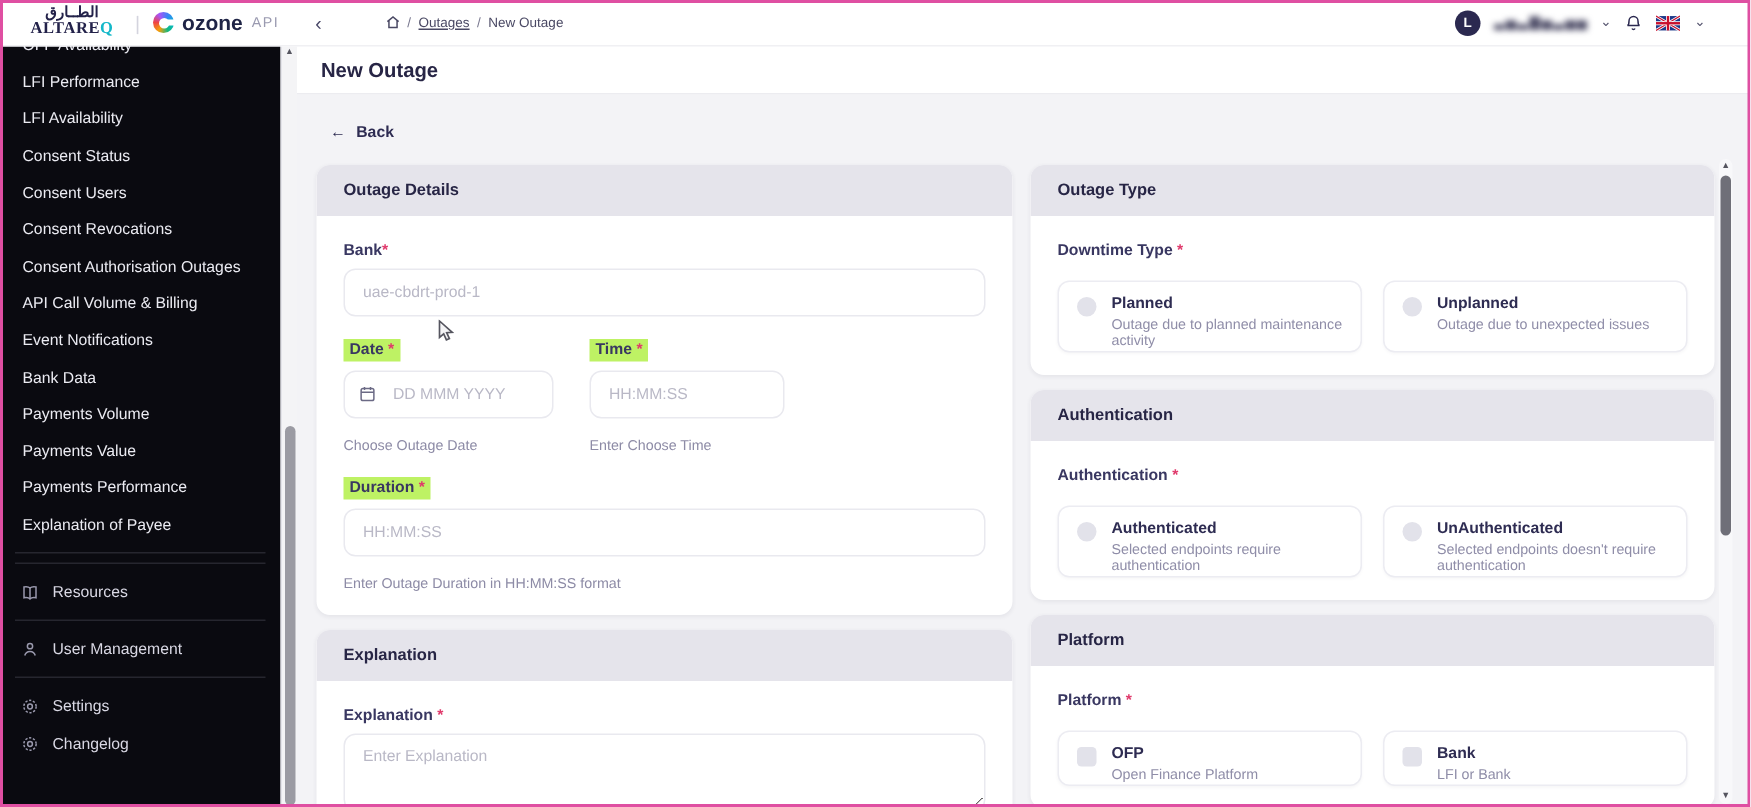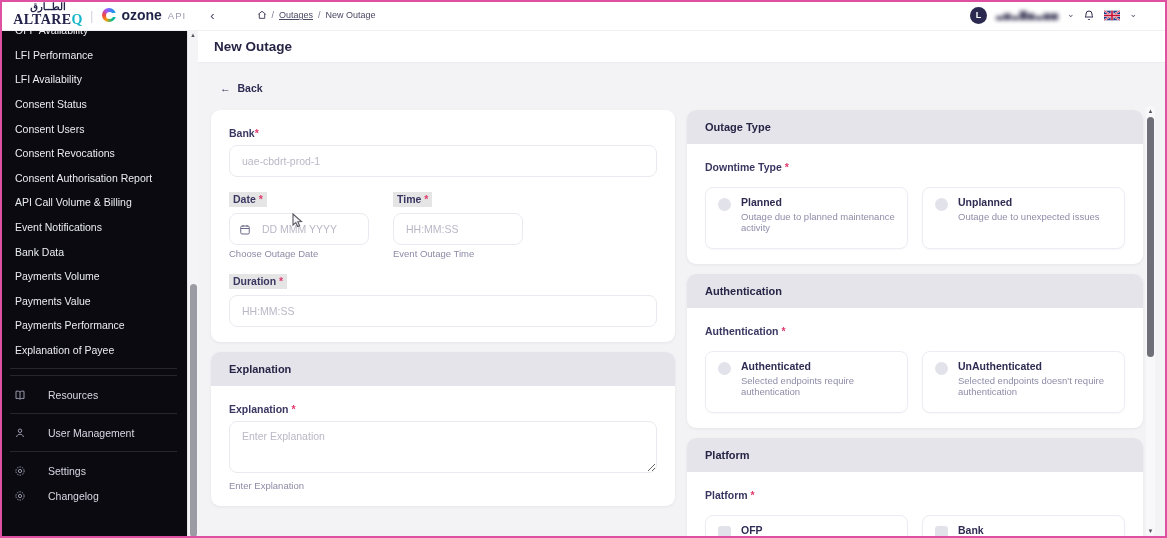--- a/index.html
+++ b/index.html
@@ -4,21 +4,21 @@
 <style>
   html,body{margin:0;padding:0;}
   body{font-family:"Liberation Sans",sans-serif;-webkit-font-smoothing:antialiased;}
   .screen{position:relative;width:1167px;height:538px;background:#f3f3f6;overflow:hidden;}
   .screen-frame{position:absolute;inset:0;border:2px solid #df4fa2;pointer-events:none;z-index:1000;}
 
   
   .topbar{position:absolute;top:0;left:0;right:0;height:30px;background:#ffffff;display:flex;align-items:center;z-index:20;border-bottom:1px solid #f0f0f3;}
   .brand{display:flex;flex-direction:column;align-items:center;line-height:1.05;margin-left:12px;width:72px;font-family:Liberation Serif, serif;}
   .brand-arabic{font-size:10px;font-weight:700;color:#23224a;}
-  .brand-latin{font-size:14px;font-weight:800;letter-spacing:.4px;color:#23224a;}
+  .brand-latin{font-size:11px;font-weight:800;letter-spacing:.4px;color:#23224a;}
   .brand-latin .q{color:#14b8c9;}
   .pipe{color:#d4d4de;font-size:13px;margin:0 9px 0 6px;}
   .ozone{display:flex;align-items:center;gap:5px;}
   .ozone-icon{width:14px;height:14px;border-radius:50%;background:conic-gradient(from 210deg,#f59e0b,#ef4444,#a855f7,#3b82f6,#06b6d4,#10b981,#f59e0b);position:relative;}
   .ozone-icon::before{content:"";position:absolute;inset:3.5px;background:#fff;border-radius:50%;}
   .ozone-icon::after{content:"";position:absolute;right:-1px;top:5px;width:5px;height:4px;background:#fff;}
   .ozone-name{font-size:14px;font-weight:800;color:#1f2446;}
   .ozone-suffix{font-size:9.5px;font-weight:400;color:#9a9ab0;letter-spacing:1px;margin-left:1px;}
   .collapse-btn{margin-left:24px;color:#4b4a6a;font-size:13px;line-height:1;cursor:pointer;}
   .breadcrumb{margin-left:42px;display:flex;align-items:center;gap:5px;font-size:9px;color:#4a4964;}
@@ -29,54 +29,54 @@
   .user-name{font-size:9px;color:#4a4964;letter-spacing:1px;filter:blur(2px);max-width:62px;overflow:hidden;white-space:nowrap;}
   .chev{font-size:9px;color:#55546e;line-height:.6;}
   .icon-btn{display:flex;align-items:center;cursor:pointer;}
 
   
   .sidebar{position:absolute;top:30px;left:0;bottom:0;width:198px;background:#0a0a10;display:flex;z-index:10;}
   .sidebar-nav{flex:1;overflow:hidden;position:relative;}
   .nav-scroll{margin-top:-12px;}
   .nav-item{height:24.6px;display:flex;align-items:center;padding-left:15px;color:#ebebf2;font-size:10.5px;cursor:pointer;white-space:nowrap;}
   .nav-divider{border-top:1px solid #26262f;margin:6px 10px;}
-  .nav-bottom-item{height:25px;display:flex;align-items:center;gap:22px;padding-left:14px;color:#d9d8e4;font-size:10.5px;cursor:pointer;}
+  .nav-bottom-item{height:25px;display:flex;align-items:center;gap:9px;padding-left:14px;color:#d9d8e4;font-size:10.5px;cursor:pointer;}
   .nav-bottom-item svg{flex:none;}
   .nav-active{margin:4px 8px;height:26px;border-radius:13px;background:#5a10e8;display:flex;align-items:center;gap:9px;padding-left:10px;color:#fff;font-size:10.5px;font-weight:700;cursor:pointer;}
   .sb-scrollbar{width:10px;background:#f4f4f6;border-left:1px solid #e4e4ea;position:relative;}
   .sb-arrow{position:absolute;left:0;width:100%;text-align:center;font-size:6px;color:#55555f;}
   .sb-thumb{position:absolute;left:1.5px;width:7px;top:50%;bottom:1px;background:#9b9ba3;border-radius:4px;cursor:grab;}
 
   
   .main{position:absolute;left:198px;top:30px;right:0;bottom:0;background:#f3f3f6;}
   .title-band{height:32px;background:#fff;display:flex;align-items:center;padding-left:16px;border-bottom:1px solid #ececf0;}
   .page-title{font-size:13.5px;font-weight:800;color:#272545;}
   .back-row{padding:15px 0 0 22px;}
   .back-link{display:inline-flex;align-items:center;gap:7px;font-size:10.5px;font-weight:700;color:#2e2c52;cursor:pointer;}
   .cards{position:absolute;top:80px;left:13px;display:grid;grid-template-columns:464px 456px;gap:10px 12px;align-items:start;}
   .col{display:flex;flex-direction:column;gap:10px;}
   .card{background:#fff;border-radius:9px;overflow:hidden;box-shadow:0 1px 3px rgba(40,40,70,.07);}
   .card-header{background:#e5e4eb;padding:11px 18px;font-size:11px;font-weight:700;color:#272545;}
   .card-body{padding:13px 18px 15px;}
   .field-label{font-size:10.5px;font-weight:600;color:#393761;display:inline-block;margin-bottom:6px;}
   .req{color:#e0396b;font-weight:700;}
-  .hl{background:#e5e5e5;padding:1px 4px 2px;}
+  .hl{background:#bef264;padding:1px 4px 2px;}
   .text-input{width:100%;height:32px;border:1px solid #e9e9ef;border-radius:8px;padding:0 12px;font-size:10.5px;color:#393761;background:#fff;box-sizing:border-box;outline:none;}
   .text-input::placeholder,textarea::placeholder{color:#b9b8c6;}
-  .helper{font-size:9.5px;color:#8d8ba6;margin-top:3px;}
+  .helper{font-size:9.5px;color:#8d8ba6;margin-top:13px;}
   .row{display:flex;gap:24px;margin-top:12px;}
   .fld-date{width:140px;}
   .fld-time{width:130px;}
   .input-wrap{position:relative;}
   .input-wrap .cal{position:absolute;left:10px;top:9px;cursor:pointer;}
   .input-wrap .text-input{padding-left:32px;}
   .mt{margin-top:12px;}
   textarea.text-area{width:100%;height:52px;border:1px solid #e9e9ef;border-radius:8px;padding:8px 12px;font-size:10.5px;color:#393761;box-sizing:border-box;font-family:"Liberation Sans",sans-serif;resize:both;outline:none;}
   .opt-row{display:flex;gap:14px;margin-top:8px;}
-  .opt-card{flex:1;border:1px solid #ececf2;border-radius:8px;padding:8px 12px 15px;display:flex;gap:10px;background:#fff;box-shadow:0 1px 2px rgba(40,40,70,.04);cursor:pointer;}
+  .opt-card{flex:1;border:1px solid #ececf2;border-radius:8px;padding:8px 12px 1px;display:flex;gap:10px;background:#fff;box-shadow:0 1px 2px rgba(40,40,70,.04);cursor:pointer;}
   .radio{width:13px;height:13px;border-radius:50%;background:#e2e2ea;margin-top:2px;flex:none;}
   .checkbox{width:13px;height:13px;border-radius:3px;background:#e2e2ea;margin-top:2px;flex:none;}
   .opt-title{font-size:10.5px;font-weight:700;color:#2e2c52;}
   .opt-desc{font-size:9.5px;color:#8f8da8;margin-top:3px;}
 
   
   .main-scrollbar{position:absolute;right:12px;top:76px;bottom:2px;width:9px;background:#f8f8fa;border-radius:5px;z-index:30;}
   .ms-arrow{position:absolute;left:0;width:100%;text-align:center;font-size:6px;color:#55555f;}
   .ms-thumb{position:absolute;left:1px;width:7px;top:11px;height:240px;background:#6f6f78;border-radius:4px;cursor:grab;}
 
@@ -139,21 +139,21 @@
 
   <div class="sidebar">
     <div class="sidebar-nav">
       <div class="nav-scroll">
         <div class="nav-item">OFP Availability</div>
         <div class="nav-item">LFI Performance</div>
         <div class="nav-item">LFI Availability</div>
         <div class="nav-item">Consent Status</div>
         <div class="nav-item">Consent Users</div>
         <div class="nav-item">Consent Revocations</div>
-        <div class="nav-item">Consent Authorisation Report</div>
+        <div class="nav-item">Consent Authorisation Outages</div>
         <div class="nav-item">API Call Volume &amp; Billing</div>
         <div class="nav-item">Event Notifications</div>
         <div class="nav-item">Bank Data</div>
         <div class="nav-item">Payments Volume</div>
         <div class="nav-item">Payments Value</div>
         <div class="nav-item">Payments Performance</div>
         <div class="nav-item">Explanation of Payee</div>
       </div>
       <div class="nav-divider"></div>
       <div class="nav-divider"></div>
@@ -203,20 +203,21 @@
       <span class="back-link">
         <span>←</span>
         <span>Back</span>
       </span>
     </div>
 
     <div class="cards">
 
       <div class="col">
         <div class="card">
+          <div class="card-header">Outage Details</div>
           <div class="card-body">
             <label class="field-label"><span>Bank</span><span class="req">*</span></label>
             <input class="text-input" type="text" placeholder="uae-cbdrt-prod-1" style="">
 
             <div class="row">
               <div class="fld-date">
                 <label class="field-label hl"><span>Date</span> <span class="req">*</span></label>
                 <div class="input-wrap">
                   <span class="cal">
                     <svg width="12" height="13" viewBox="0 0 24 24" fill="none" stroke="#6b6a85" stroke-width="2">
@@ -224,27 +225,28 @@
                         <path d="M8 3v4M16 3v4M3.5 10h17"></path>
                       </svg>
                   </span>
                   <input class="text-input" type="text" placeholder="DD MMM YYYY" style="">
                 </div>
                 <div class="helper">Choose Outage Date</div>
               </div>
               <div class="fld-time">
                 <label class="field-label hl"><span>Time</span> <span class="req">*</span></label>
                 <input class="text-input" type="text" placeholder="HH:MM:SS" style="">
-                <div class="helper">Event Outage Time</div>
+                <div class="helper">Enter Choose Time</div>
               </div>
             </div>
 
             <div class="mt">
               <label class="field-label hl"><span>Duration</span> <span class="req">*</span></label>
               <input class="text-input" type="text" placeholder="HH:MM:SS" style="">
+              <div class="helper">Enter Outage Duration in HH:MM:SS format</div>
             </div>
           </div>
         </div>
 
         <div class="card">
           <div class="card-header">Explanation</div>
           <div class="card-body">
             <label class="field-label"><span>Explanation</span> <span class="req">*</span></label>
             <textarea class="text-area" placeholder="Enter Explanation" style=""></textarea>
             <div class="helper">Enter Explanation</div>

